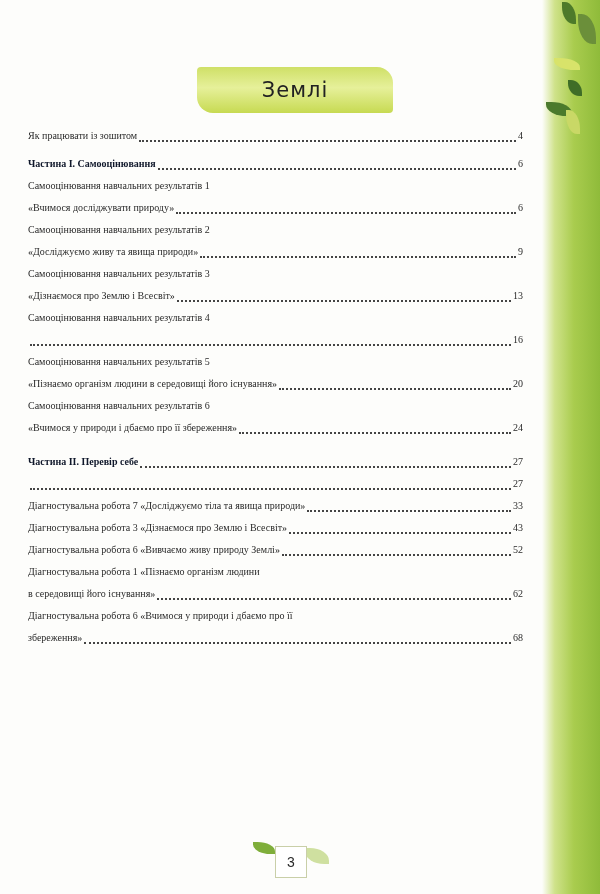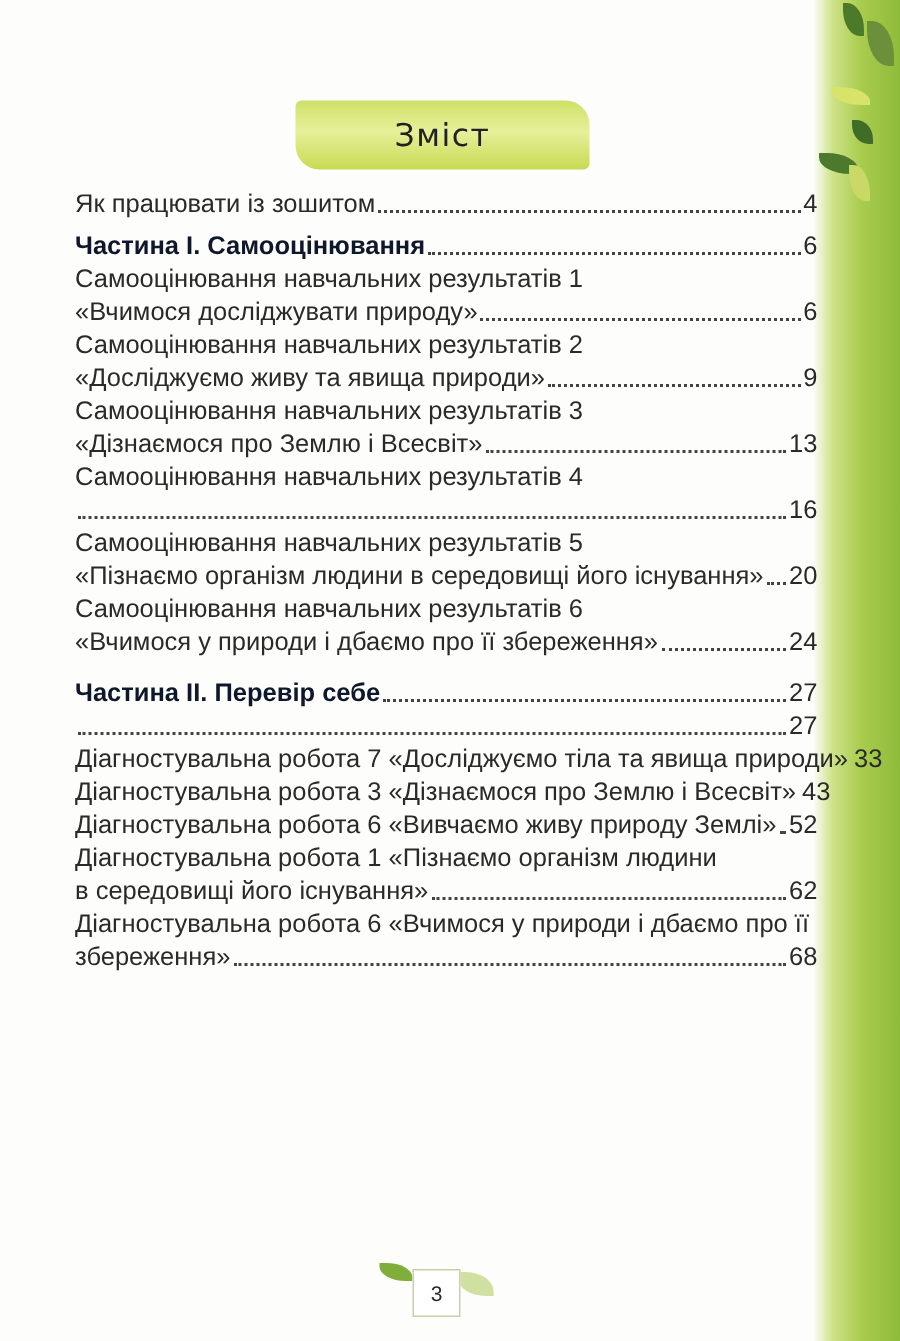--- a/index.html
+++ b/index.html
@@ -18,22 +18,23 @@
     position: absolute; left: 197px; top: 67px; width: 196px; height: 46px;
     background: linear-gradient(to bottom, #cfe067 0%, #e6f09a 45%, #c7da52 100%);
     border-radius: 4px 16px 4px 16px;
     display: flex; align-items: center; justify-content: center;
   }
   .title-box span {
     font-family: "DejaVu Sans", sans-serif;
     font-size: 21px; letter-spacing: 1px; color: #222;
   }
   .toc {
-    position: absolute; left: 50px; top: 125px; width: 495px;
-    font-size: 17px;
+    position: absolute; left: 28px; top: 125px; width: 495px;
+    font-size: 10px;
+    font-family: Liberation Serif, serif;
   }
   .row { display: flex; align-items: baseline; height: 22px; line-height: 22px; white-space: nowrap; }
   .row .t { flex: 0 0 auto; }
   .row .dots {
     flex: 1 1 auto; overflow: hidden; margin: 0 2px;
     border-bottom: 2px dotted #444; height: 0; align-self: center; transform: translateY(5px);
   }
   .row .p { flex: 0 0 auto; }
   .gap { height: 6px; }
   .section .t { color: #0f172a; font-weight: bold; }
@@ -48,21 +49,21 @@
 
 <div class="side-band"></div>
 <div class="leaf" style="right:24px;top:2px;width:14px;height:22px;background:#4d7a2a;"></div>
 <div class="leaf" style="right:4px;top:14px;width:18px;height:30px;background:#6b8f3a;"></div>
 <div class="leaf" style="right:20px;top:58px;width:26px;height:12px;background:#d8e36a;"></div>
 <div class="leaf" style="right:18px;top:80px;width:14px;height:16px;background:#3f6d27;"></div>
 <div class="leaf" style="right:28px;top:102px;width:26px;height:14px;background:#4b7a2c;"></div>
 <div class="leaf" style="right:20px;top:110px;width:14px;height:24px;background:#c9d866;"></div>
 
 <div class="title-box">
-  <span>Зміст</span>
+  <span>Землі</span>
 </div>
 
 <div class="toc" id="toc">
     <div class="row">
       <span class="t">Як працювати із зошитом</span>
       <span class="dots"></span>
       <span class="p">4</span>
     </div>
     <div class="gap"></div>
     <div class="row section">

